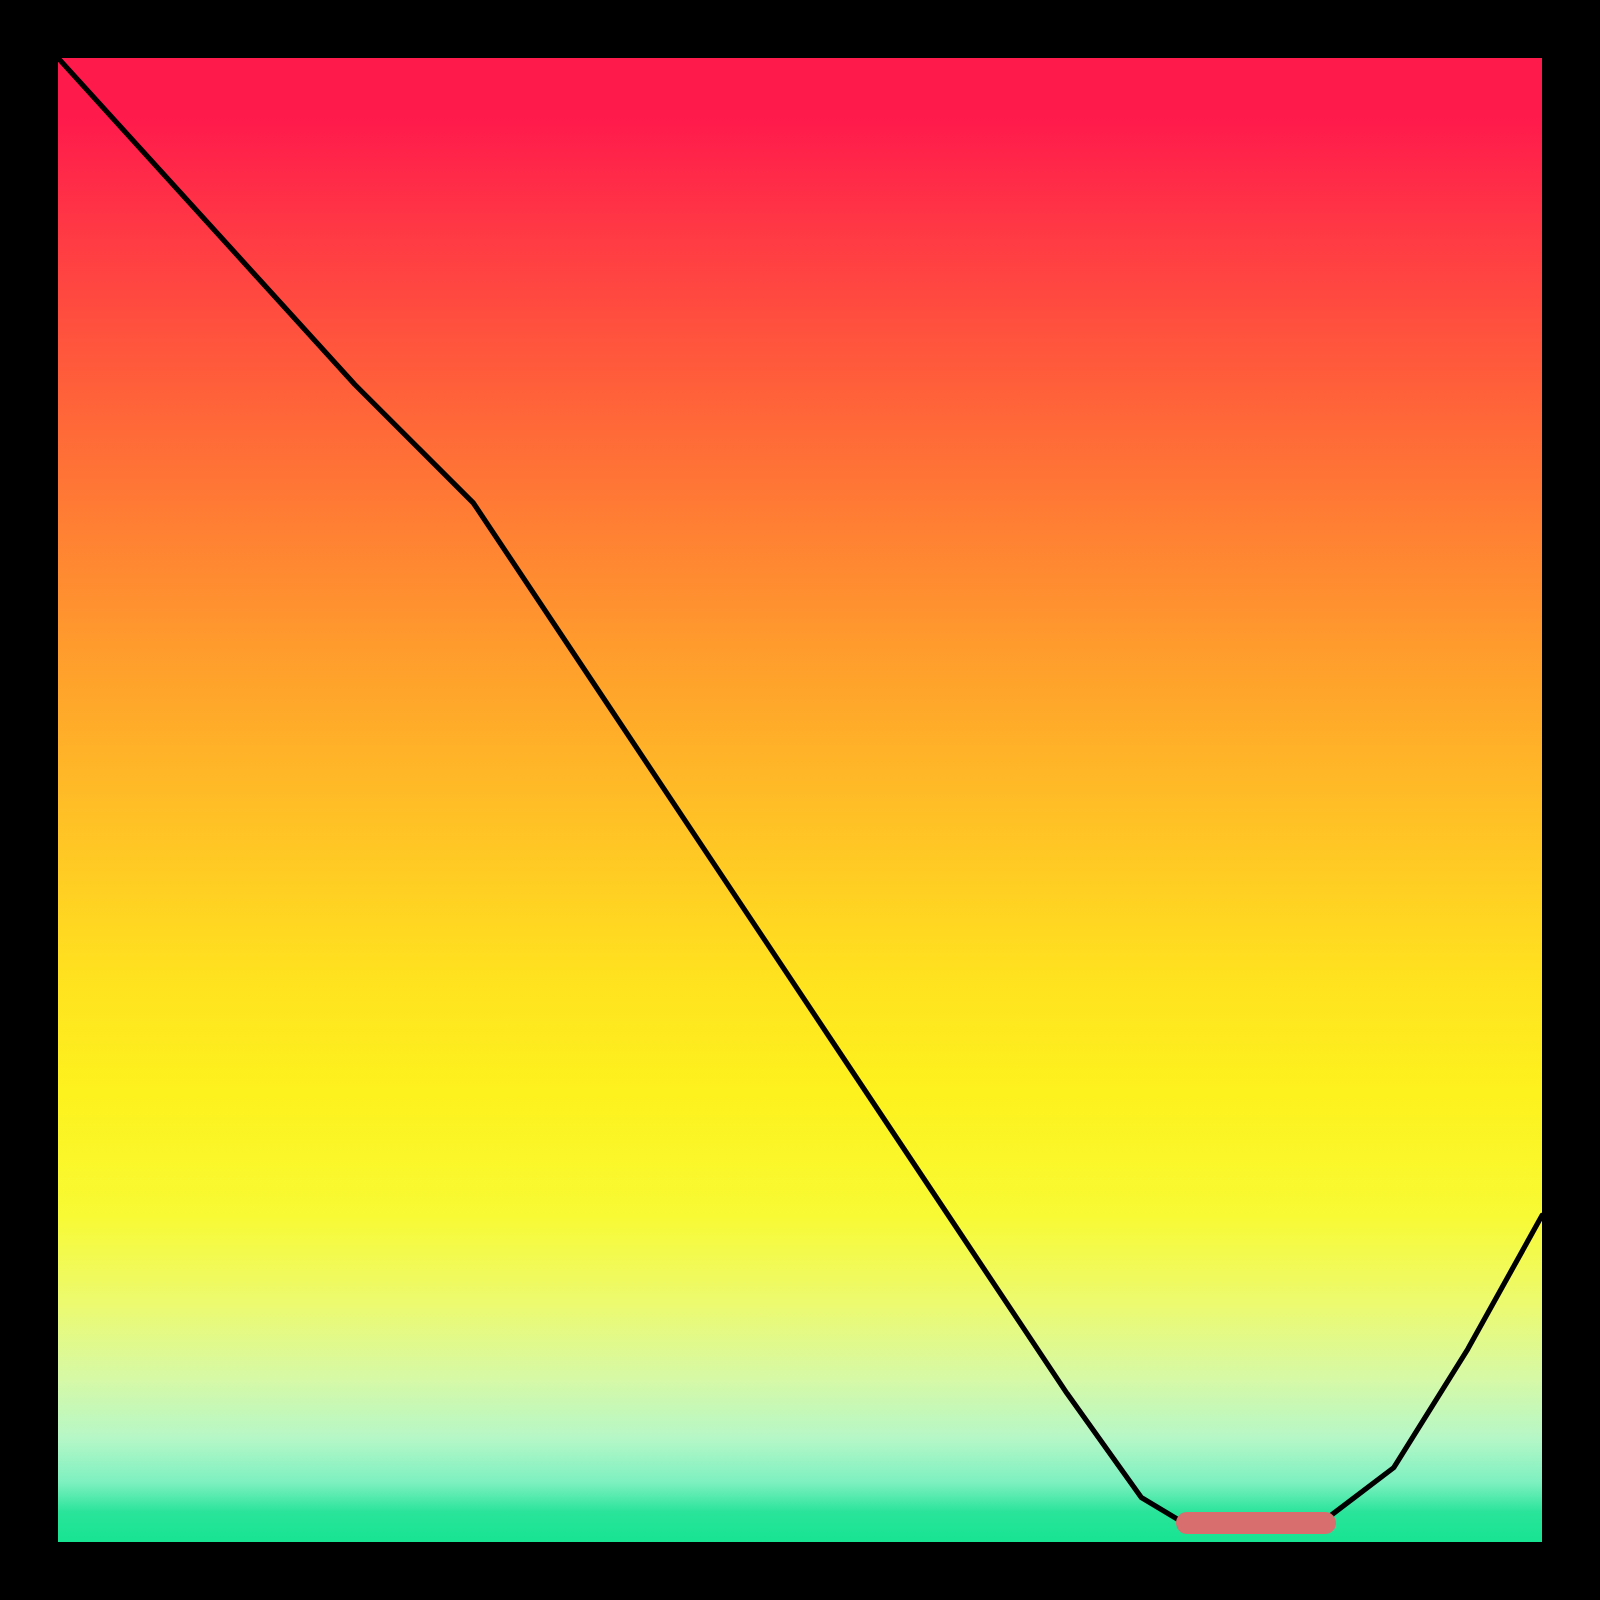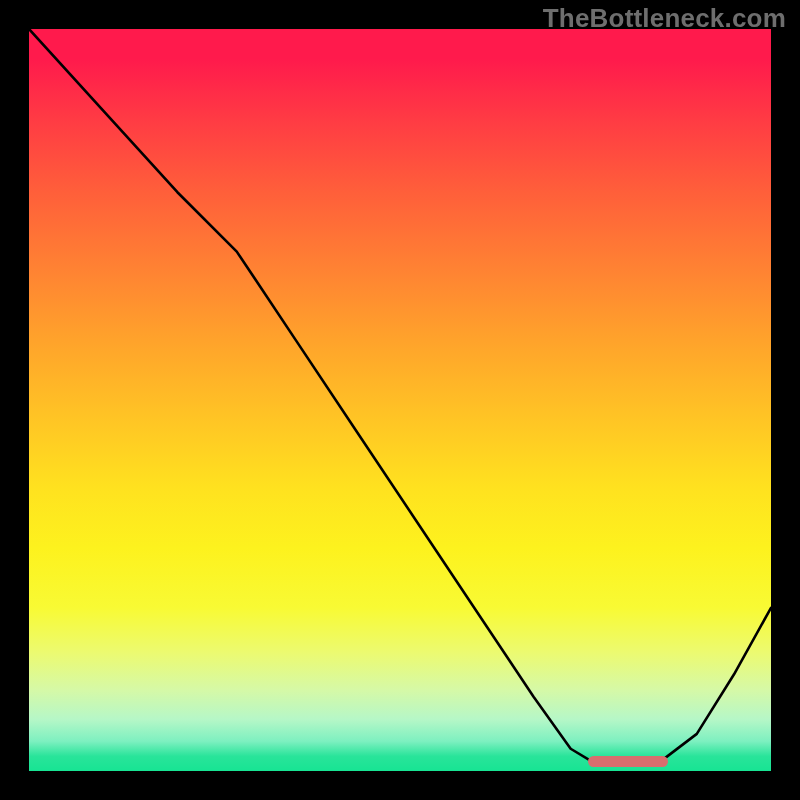--- a/index.html
+++ b/index.html
@@ -67,21 +67,20 @@
     border-radius: 6px;
     background: #d86e6e;
     z-index: 6;
   }
 </style>
 </head>
 <body>
 
 <div class="stage">
 
-  <div class="watermark">TheBottleneck.com</div>
 
   <div class="plot-frame">
     <div class="gradient"></div>
 
     <svg class="curve" viewBox="0 0 744 744" preserveAspectRatio="none">
       <path id="curve-path" fill="none" stroke="#000" stroke-width="2.6" stroke-linejoin="round" stroke-linecap="round" d="M0.00 0.00 L74.40 81.84 L148.80 163.68 L208.32 223.20 L267.84 312.48 L327.36 401.76 L386.88 491.04 L446.40 580.32 L505.92 669.60 L543.12 721.68 L565.44 735.07 L595.20 735.07 L632.40 735.07 L669.60 706.80 L706.80 647.28 L744.00 580.32"></path>
     </svg>
 
     <div id="anno-bar" class="bar" style="left: 559px; top: 727px; width: 80px; height: 11px;"></div>
   </div>

